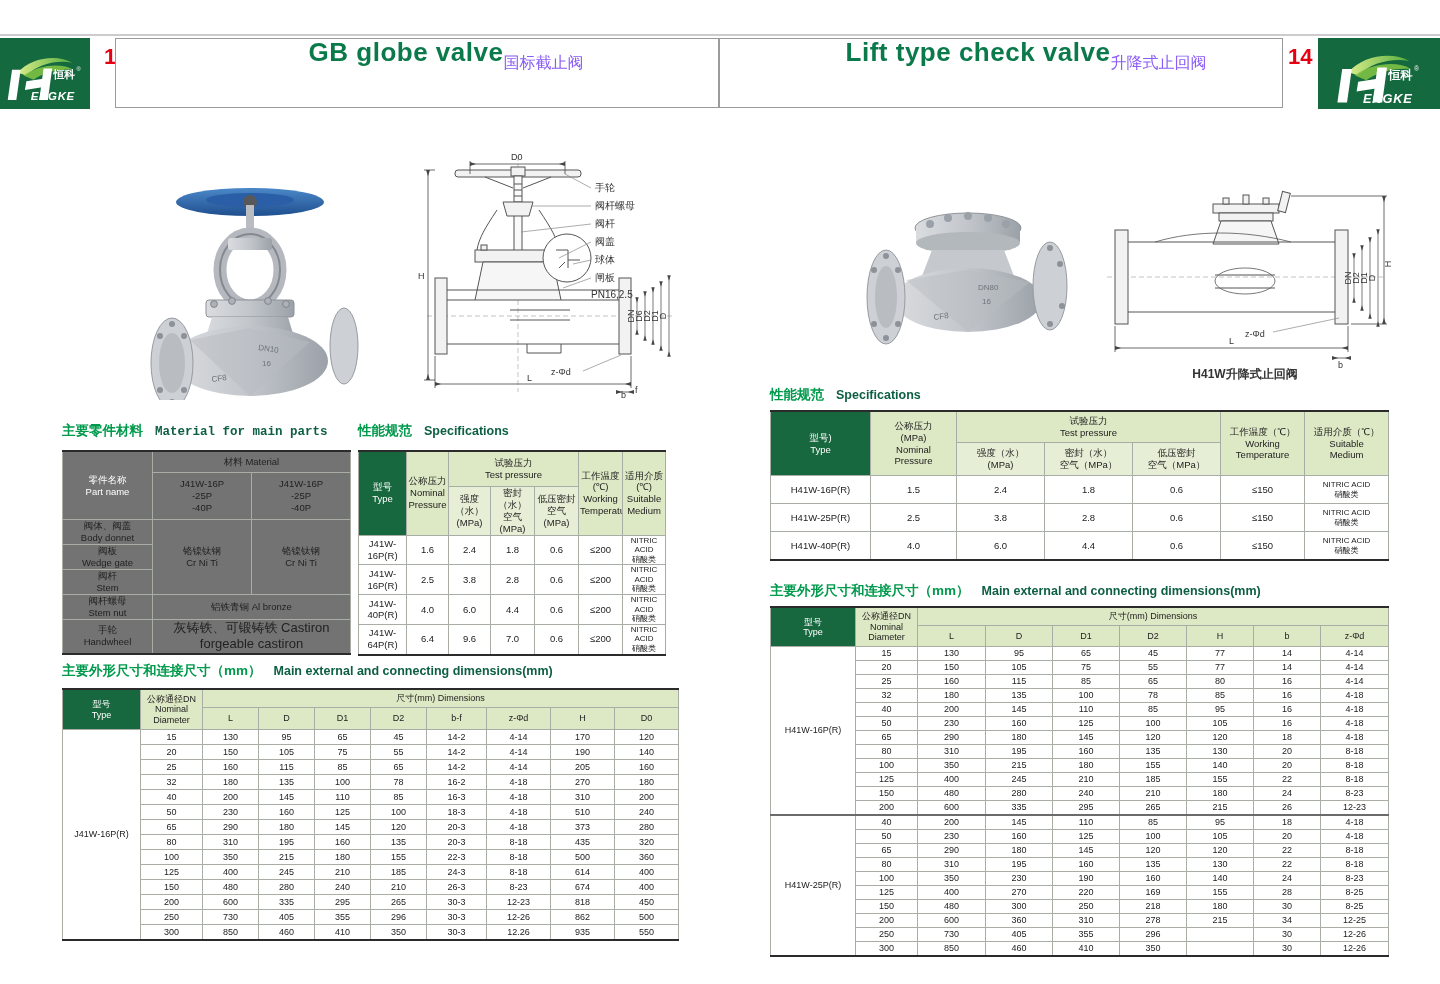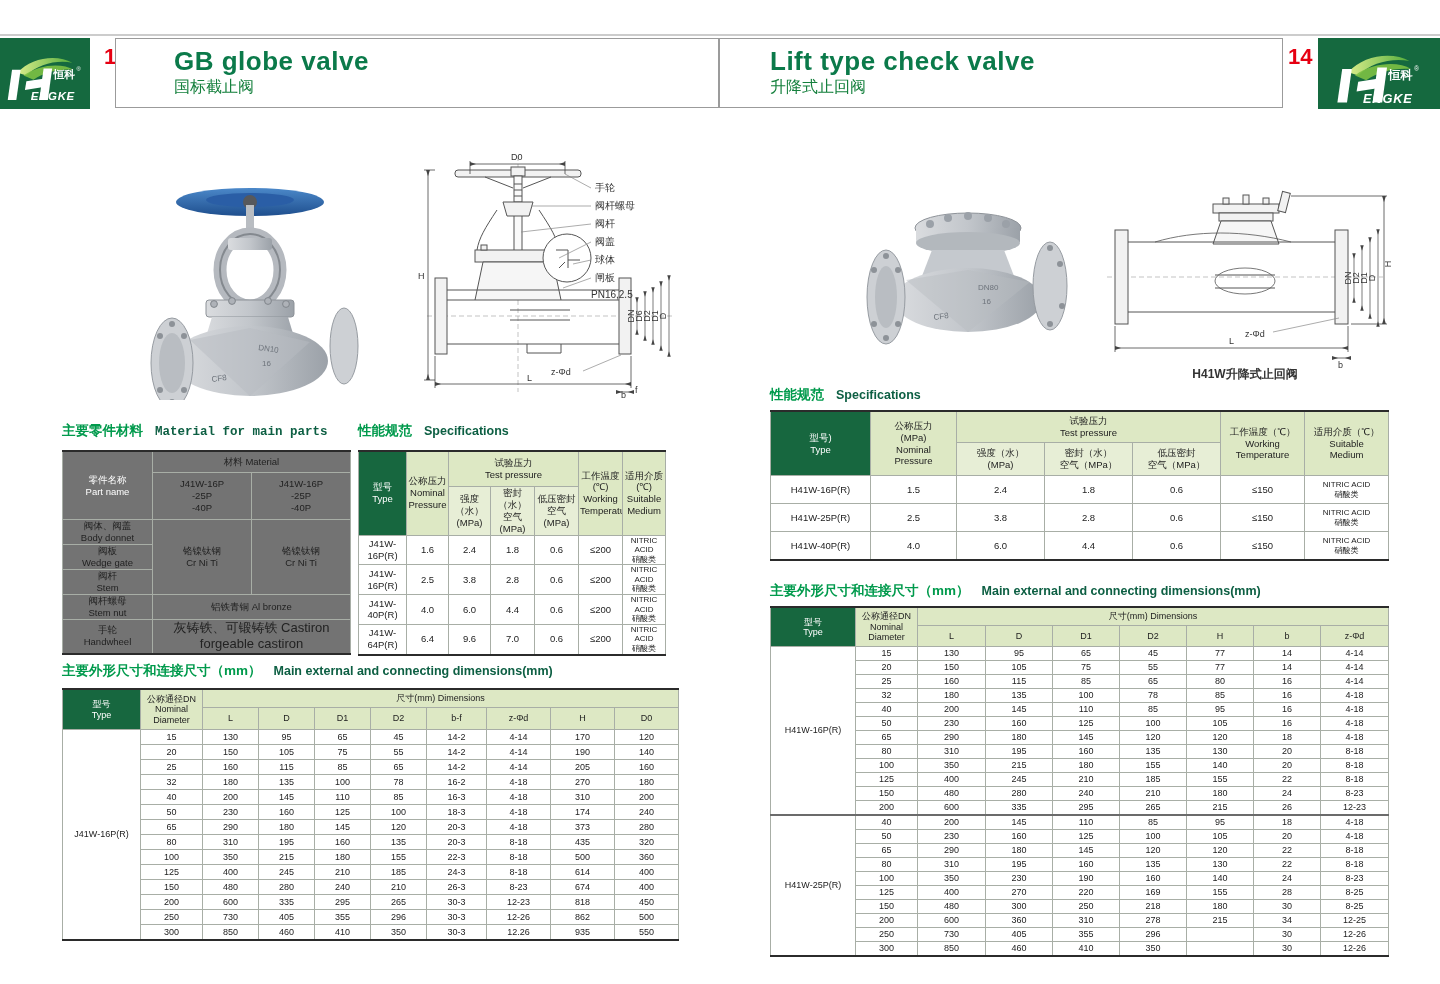--- a/index.html
+++ b/index.html
@@ -4,23 +4,23 @@
 <style>
   html,body{margin:0;padding:0;background:#fff;}
   #page{position:relative;width:1440px;height:984px;background:#fff;overflow:hidden;
         font-family:"Liberation Sans",sans-serif;color:#222;}
   .abs{position:absolute;}
   
   .top-rule{left:0;top:34px;width:1440px;height:2px;background:#cccccc;}
   
   .logo-box{background:#15693f;display:flex;align-items:flex-end;justify-content:center;}
   .pagenum{color:#e60012;font-weight:bold;font-size:22px;line-height:1;}
-  .title-box{background:#fff;border:1px solid #9b9b9b;box-sizing:border-box;display:flex;flex-direction:column;justify-content:center;}
+  .title-box{background:#fff;border:1px solid #9b9b9b;box-sizing:border-box;display:flex;flex-direction:row;justify-content:center;}
   .title-en{color:#0b7a4a;font-weight:bold;font-size:26px;line-height:1.05;letter-spacing:.5px;}
-  .title-cn{color:#15803d;font-size:16px;margin-top:1px;}
+  .title-cn{color:#8b5cf6;font-size:16px;margin-top:14px;}
   
   .sec-h{display:flex;align-items:baseline;gap:12px;white-space:nowrap;}
   .sec-h .cn{color:#009a4c;font-weight:bold;font-size:13.5px;}
   .sec-h .en{color:#0d5f43;font-weight:bold;font-size:12.5px;}
   
   table.tbl{border-collapse:collapse;table-layout:fixed;width:100%;
             border-top:2px solid #2b2b2b;border-bottom:2px solid #2b2b2b;}
   table.tbl td{border:1px solid #a8aea6;text-align:center;vertical-align:middle;
                padding:0 1px;white-space:pre-line;overflow:hidden;}
   td.dk{background:#17673f;color:#fff;}
@@ -550,21 +550,21 @@
             <td>200</td>
           </tr>
           <tr>
             <td>50</td>
             <td>230</td>
             <td>160</td>
             <td>125</td>
             <td>100</td>
             <td>18-3</td>
             <td>4-18</td>
-            <td>174</td>
+            <td>510</td>
             <td>240</td>
           </tr>
           <tr>
             <td>65</td>
             <td>290</td>
             <td>180</td>
             <td>145</td>
             <td>120</td>
             <td>20-3</td>
             <td>4-18</td>

